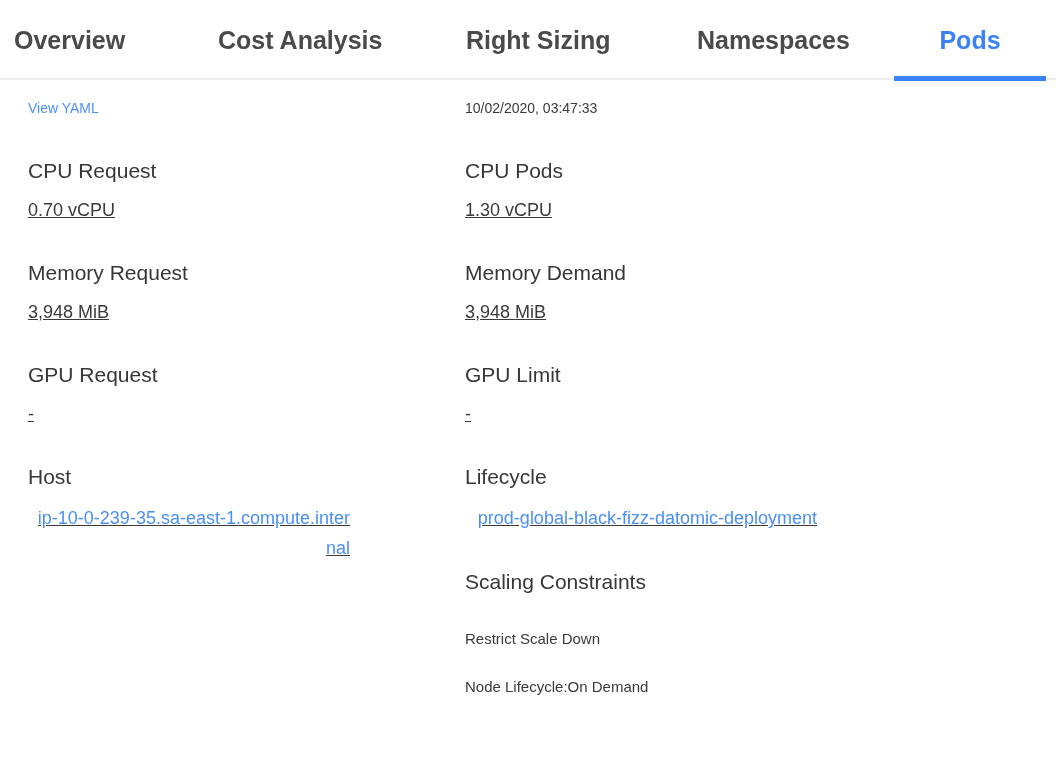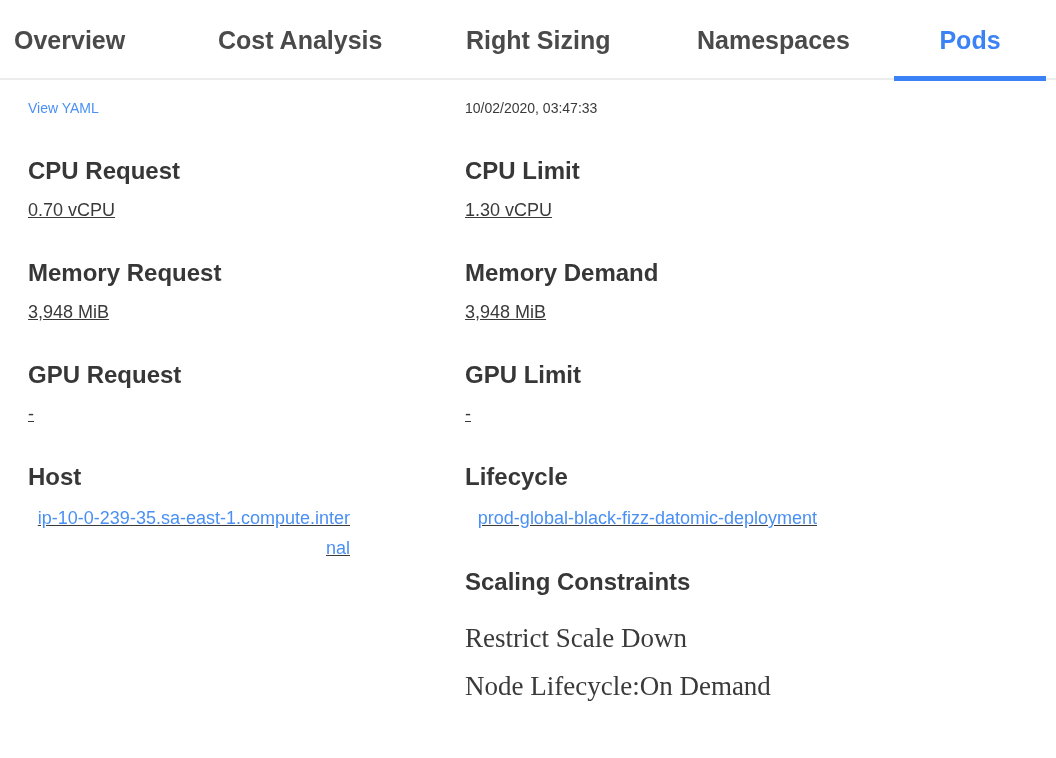--- a/index.html
+++ b/index.html
@@ -46,33 +46,33 @@
   }
   .col-left{width:437px;flex:0 0 437px;}
   .col-right{width:440px;}
   .top-row{
     font-size:14px;line-height:27px;margin-bottom:35px;
   }
   .link{color:var(--link);cursor:pointer;text-decoration:none;}
   .timestamp{color:var(--value);}
   .field{margin-bottom:35px;}
   .field-label{
-    font-size:24px;line-height:27px;font-weight:700;color:var(--label);
+    font-size:21px;line-height:27px;font-weight:400;color:var(--label);
   }
   .field-value{
     font-size:18px;line-height:27px;margin-top:13px;color:var(--value);text-decoration:underline;
   }
   .field-value.link-value{
     line-height:30px;word-break:break-all;text-align:right;
   }
   .host-width{max-width:322px;}
   .deploy-width{max-width:352px;}
   .scaling .field-label{margin-bottom:0;}
   .scaling-item{
-    font-size:27px;line-height:27px;color:var(--value);font-family:Liberation Serif, serif;
+    font-size:15px;line-height:27px;color:var(--value);
   }
   .scaling-item.first{margin-top:30px;}
   .scaling-item.second{margin-top:21px;}
 </style>
 </head>
 <body>
 
 <div class="tab-bar">
   <div class="tab tab-overview">Overview</div>
   <div class="tab tab-cost-analysis">Cost Analysis</div>
@@ -113,21 +113,21 @@
       </div>
     </div>
   </div>
 
   <div class="col-right">
     <div class="top-row">
       <span class="timestamp">10/02/2020, 03:47:33</span>
     </div>
 
     <div class="field">
-      <div class="field-label">CPU Limit</div>
+      <div class="field-label">CPU Pods</div>
       <div class="field-value">1.30 vCPU</div>
     </div>
 
     <div class="field">
       <div class="field-label">Memory Demand</div>
       <div class="field-value">3,948 MiB</div>
     </div>
 
     <div class="field">
       <div class="field-label">GPU Limit</div>

